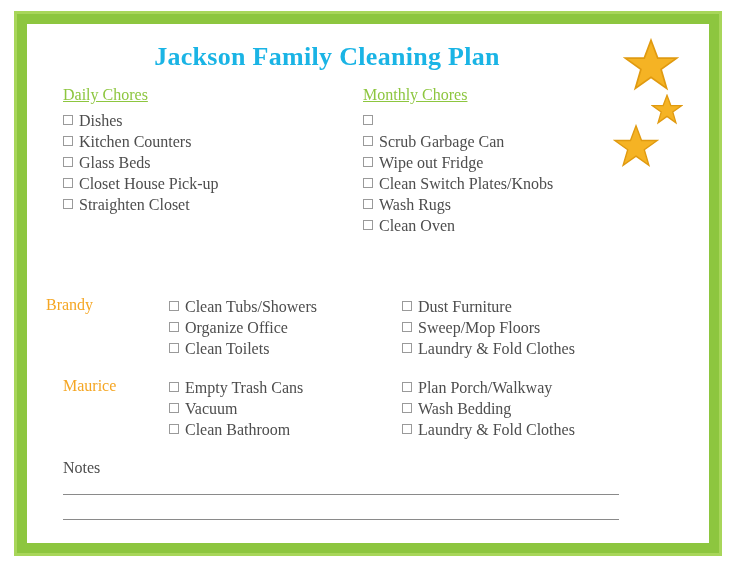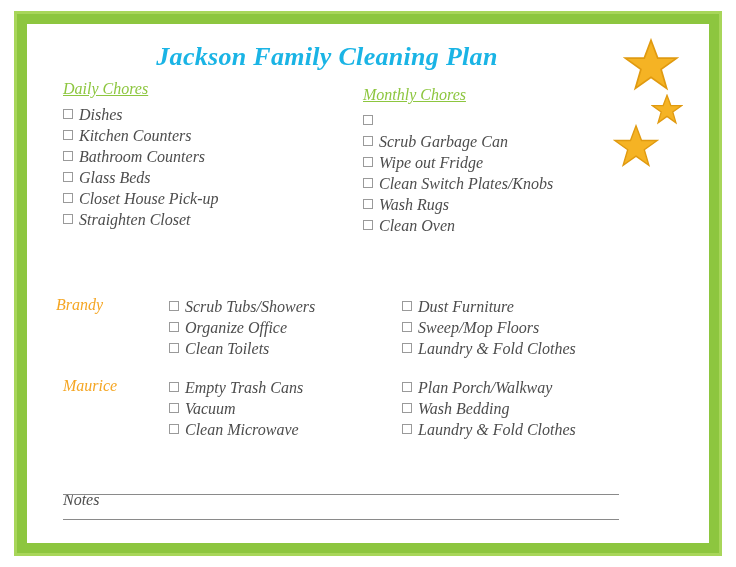--- a/index.html
+++ b/index.html
@@ -42,21 +42,20 @@
     pointer-events: none;
   }
   .sheet {
     position: absolute;
     left: 27px;
     top: 24px;
     width: 682px;
     height: 519px;
     background: #ffffff;
     box-sizing: border-box;
-    font-style: italic;
   }
   .title {
     position: absolute;
     left: 0;
     top: 18px;
     width: 600px;
     text-align: center;
     font-family: "Liberation Serif", serif;
     font-weight: bold;
     font-size: 26px;
@@ -108,32 +107,31 @@
   .person {
     font-family: "Liberation Serif", serif;
     font-size: 16px;
     color: #f5a623;
     white-space: nowrap;
   }
   .notes-label {
     font-family: "Liberation Serif", serif;
     font-size: 16px;
     color: #4d4d4d;
-    margin-top: 32px;
   }
   .rule {
     border-bottom: 1px solid #8a8a8a;
     height: 0;
   }
 
   
-  #daily { left: 36px; top: 56px; }
+  #daily { left: 36px; top: 62px; }
   #monthly { left: 336px; top: 62px; }
   #weekly-head { left: 36px; top: 248px; }
-  #brandy-name { left: 29px; top: 272px; }
+  #brandy-name { left: 19px; top: 272px; }
   #brandy-c1 { left: 142px; top: 272px; }
   #brandy-c2 { left: 375px; top: 272px; }
   #maurice-name { left: 36px; top: 353px; }
   #maurice-c1 { left: 142px; top: 353px; }
   #maurice-c2 { left: 375px; top: 353px; }
   #notes { left: 36px; top: 435px; }
   #rule1 { left: 36px; top: 470px; width: 556px; }
   #rule2 { left: 36px; top: 495px; width: 556px; }
 </style>
 </head>
@@ -156,58 +154,57 @@
       </svg>
       <svg class="star star-3" width="46" height="46" viewBox="0 0 50 50">
         <polygon points="25,2 31,18 48,18 34,28 39,45 25,35 11,45 16,28 2,18 19,18" fill="#f5b324" stroke="#e09a10" stroke-width="1.5"></polygon>
       </svg>
     </div>
 
     <div class="col" id="daily">
       <div class="section-head">Daily Chores</div>
       <div class="item"><span class="box"></span><span>Dishes</span></div>
       <div class="item"><span class="box"></span><span>Kitchen Counters</span></div>
-      <div class="item"><span class="box"></span><span>Bathroom Counters</span></div>
       <div class="item"><span class="box"></span><span>Glass Beds</span></div>
       <div class="item"><span class="box"></span><span>Closet House Pick-up</span></div>
       <div class="item"><span class="box"></span><span>Straighten Closet</span></div>
     </div>
 
     <div class="col" id="monthly">
       <div class="section-head">Monthly Chores </div>
       <div class="item"><span class="box"></span></div>
       <div class="item"><span class="box"></span><span>Scrub Garbage Can</span></div>
       <div class="item"><span class="box"></span><span>Wipe out Fridge</span></div>
       <div class="item"><span class="box"></span><span>Clean Switch Plates/Knobs</span></div>
       <div class="item"><span class="box"></span><span>Wash Rugs</span></div>
       <div class="item"><span class="box"></span><span>Clean Oven</span></div>
     </div>
 
 
     <div class="col" id="brandy-name">
       <div class="person">Brandy</div>
     </div>
     <div class="col" id="brandy-c1">
-      <div class="item"><span class="box"></span><span>Scrub Tubs/Showers</span></div>
+      <div class="item"><span class="box"></span><span>Clean Tubs/Showers</span></div>
       <div class="item"><span class="box"></span><span>Organize Office</span></div>
       <div class="item"><span class="box"></span><span>Clean Toilets</span></div>
     </div>
     <div class="col" id="brandy-c2">
       <div class="item"><span class="box"></span><span>Dust Furniture</span></div>
       <div class="item"><span class="box"></span><span>Sweep/Mop Floors</span></div>
       <div class="item"><span class="box"></span><span>Laundry &amp; Fold Clothes</span></div>
     </div>
 
     <div class="col" id="maurice-name">
       <div class="person">Maurice</div>
     </div>
     <div class="col" id="maurice-c1">
       <div class="item"><span class="box"></span><span>Empty Trash Cans</span></div>
       <div class="item"><span class="box"></span><span>Vacuum</span></div>
-      <div class="item"><span class="box"></span><span>Clean Microwave</span></div>
+      <div class="item"><span class="box"></span><span>Clean Bathroom</span></div>
     </div>
     <div class="col" id="maurice-c2">
       <div class="item"><span class="box"></span><span>Plan Porch/Walkway</span></div>
       <div class="item"><span class="box"></span><span>Wash Bedding</span></div>
       <div class="item"><span class="box"></span><span>Laundry &amp; Fold Clothes</span></div>
     </div>
 
     <div class="col" id="notes">
       <div class="notes-label">Notes</div>
     </div>

